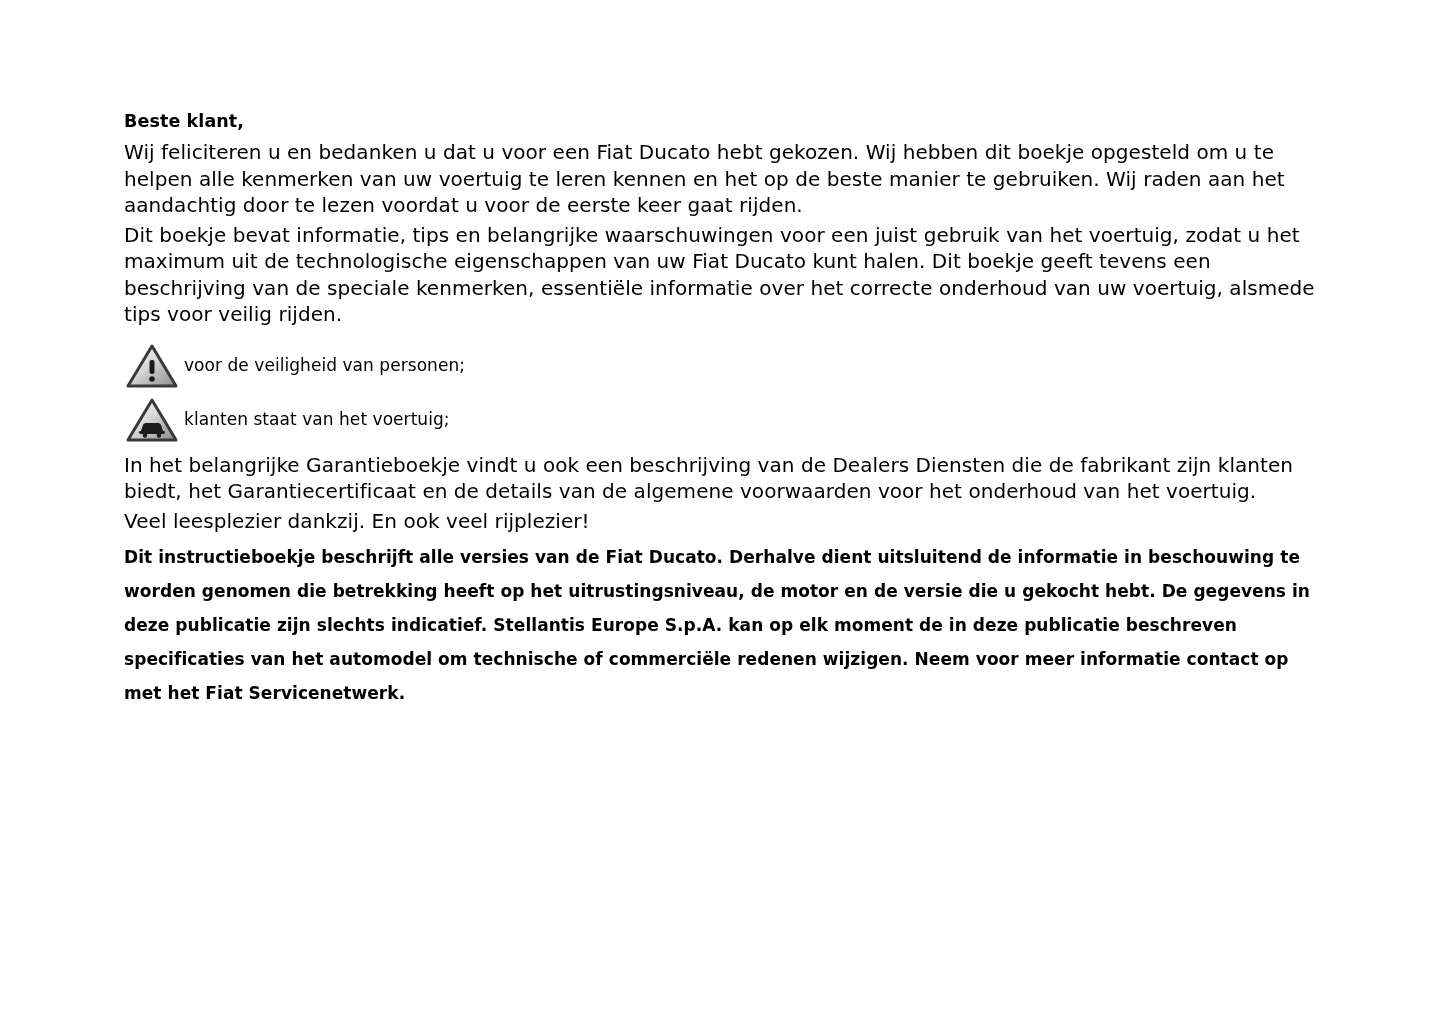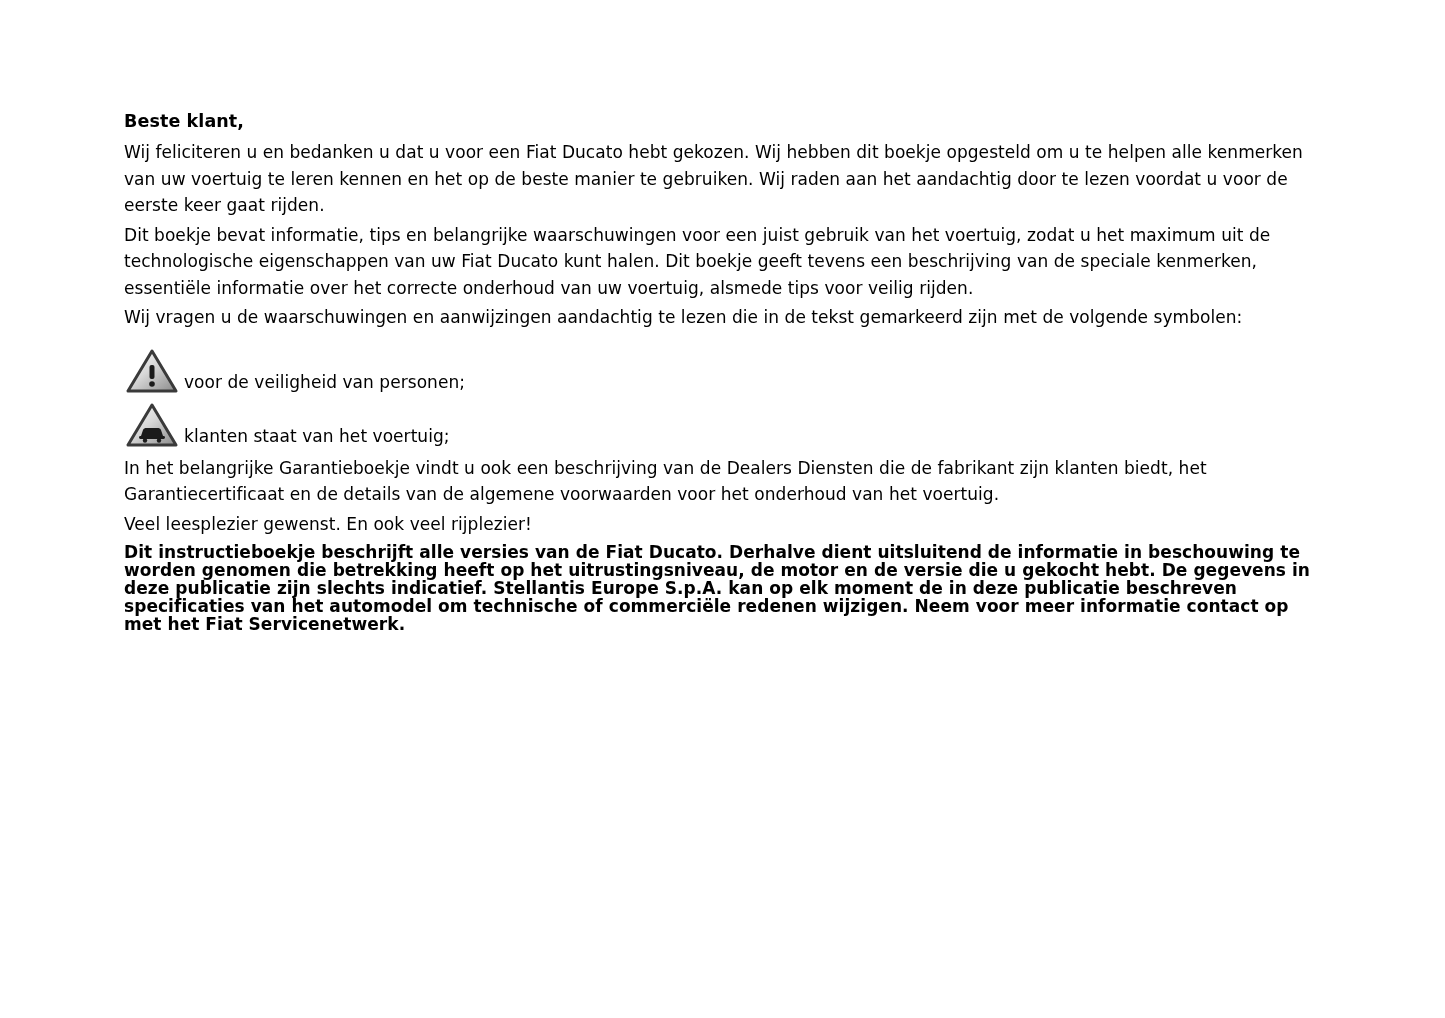--- a/index.html
+++ b/index.html
@@ -29,67 +29,66 @@
   }
   .heading {
     font-weight: bold;
     font-size: 17.5px;
     line-height: 26px;
     margin: 0 0 5px 0;
     letter-spacing: 0.1px;
   }
   p.para {
     margin: 0 0 3px 0;
-    font-size: 17px;
+    font-size: 20px;
     line-height: 26.5px;
     text-align: left;
     letter-spacing: 0.05px;
   }
   .symbols {
     margin: 10px 0 6px 0;
   }
   .symbol-row {
     display: flex;
-    align-items: flex-end;
+    align-items: center;
     height: 54px;
     margin-bottom: 0px;
   }
   .symbol-icon {
     width: 56px;
     min-width: 56px;
     height: 50px;
     position: relative;
     margin-left: 2px;
   }
   .symbol-label {
     font-size: 17px;
     line-height: 26px;
     margin-left: 2px;
     letter-spacing: 0.05px;
   }
   .bold-block {
     font-weight: bold;
     font-size: 17px;
-    line-height: 18px;
+    line-height: 34px;
     margin: 6px 0 0 0;
     letter-spacing: 0.05px;
   }
   svg { display: block; }
 </style>
 </head>
 <body>
 
 <div class="page">
   <div class="content">
 
     <div class="heading">Beste klant,</div>
 
     <p class="para">Wij feliciteren u en bedanken u dat u voor een Fiat Ducato hebt gekozen. Wij hebben dit boekje opgesteld om u te helpen alle kenmerken van uw voertuig te leren kennen en het op de beste manier te gebruiken. Wij raden aan het aandachtig door te lezen voordat u voor de eerste keer gaat rijden.</p>
     <p class="para">Dit boekje bevat informatie, tips en belangrijke waarschuwingen voor een juist gebruik van het voertuig, zodat u het maximum uit de technologische eigenschappen van uw Fiat Ducato kunt halen. Dit boekje geeft tevens een beschrijving van de speciale kenmerken, essentiële informatie over het correcte onderhoud van uw voertuig, alsmede tips voor veilig rijden.</p>
-    <p class="para">Wij vragen u de waarschuwingen en aanwijzingen aandachtig te lezen die in de tekst gemarkeerd zijn met de volgende symbolen:</p>
 
     <div class="symbols">
 
       <div class="symbol-row">
         <span class="symbol-icon">
           <svg width="56" height="50" viewBox="0 0 56 50">
             <defs>
               <linearGradient id="g1" x1="0" y1="0" x2="1" y2="1">
                 <stop offset="0%" stop-color="#fdfdfd"></stop>
                 <stop offset="45%" stop-color="#d8d8d8"></stop>
@@ -121,18 +120,18 @@
             <circle cx="33" cy="41.5" r="2.2" fill="#1b1b1b"></circle>
           </svg>
         </span>
         <span class="symbol-label">klanten staat van het voertuig;</span>
       </div>
 
 
     </div>
 
     <p class="para">In het belangrijke Garantieboekje vindt u ook een beschrijving van de Dealers Diensten die de fabrikant zijn klanten biedt, het Garantiecertificaat en de details van de algemene voorwaarden voor het onderhoud van het voertuig.</p>
-    <p class="para">Veel leesplezier gewenst. En ook veel rijplezier!</p>
+    <p class="para">Veel leesplezier dankzij. En ook veel rijplezier!</p>
 
     <p class="bold-block">Dit instructieboekje beschrijft alle versies van de Fiat Ducato. Derhalve dient uitsluitend de informatie in beschouwing te worden genomen die betrekking heeft op het uitrustingsniveau, de motor en de versie die u gekocht hebt. De gegevens in deze publicatie zijn slechts indicatief. Stellantis Europe S.p.A. kan op elk moment de in deze publicatie beschreven specificaties van het automodel om technische of commerciële redenen wijzigen. Neem voor meer informatie contact op met het Fiat Servicenetwerk.</p>
 
   </div>
 </div>
 
 </body></html>

